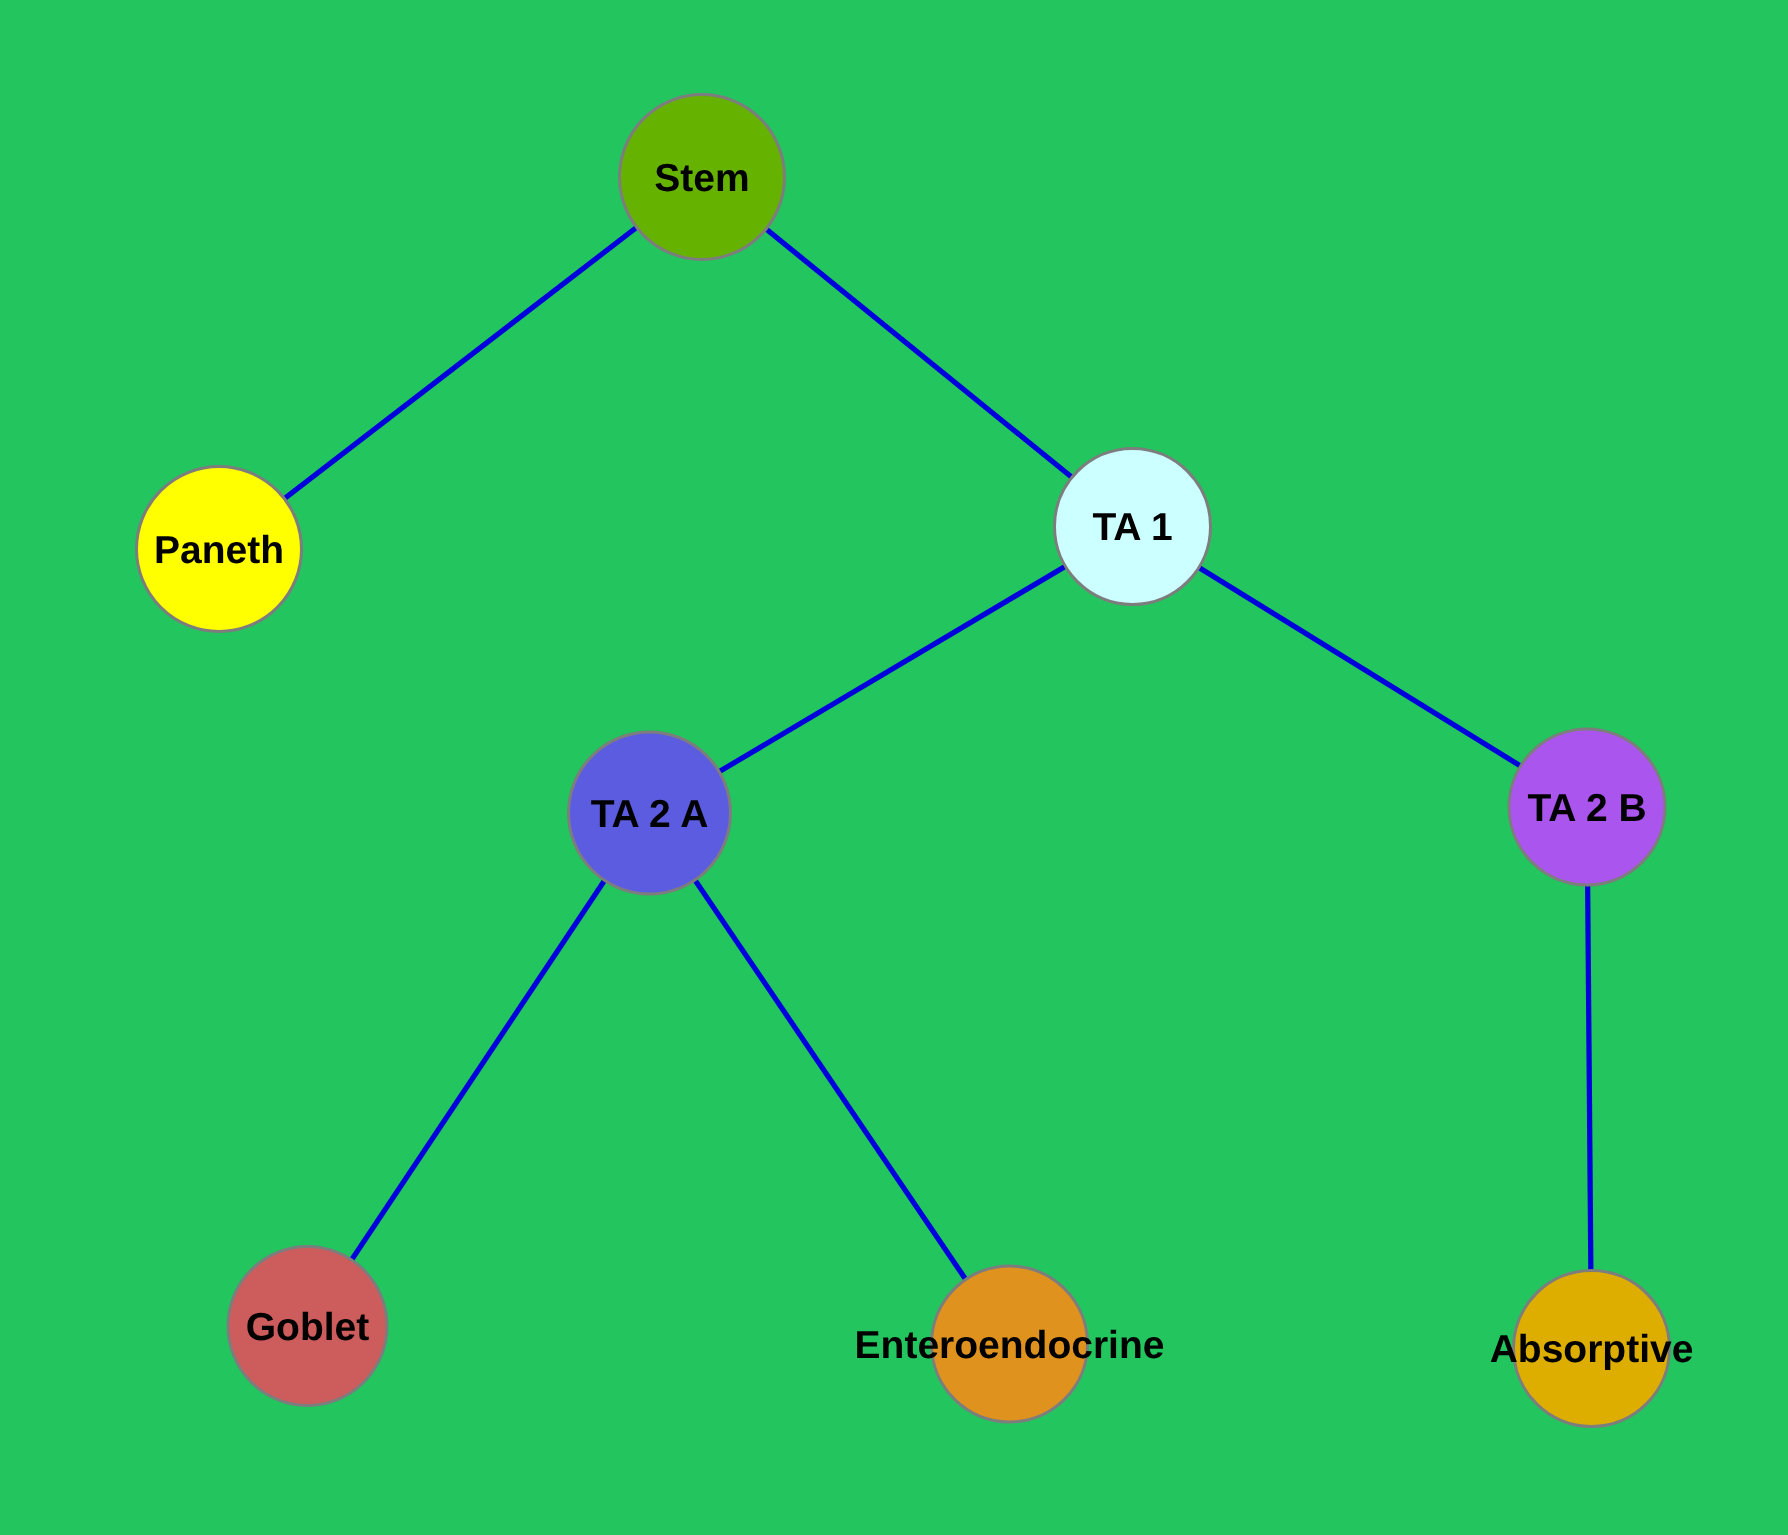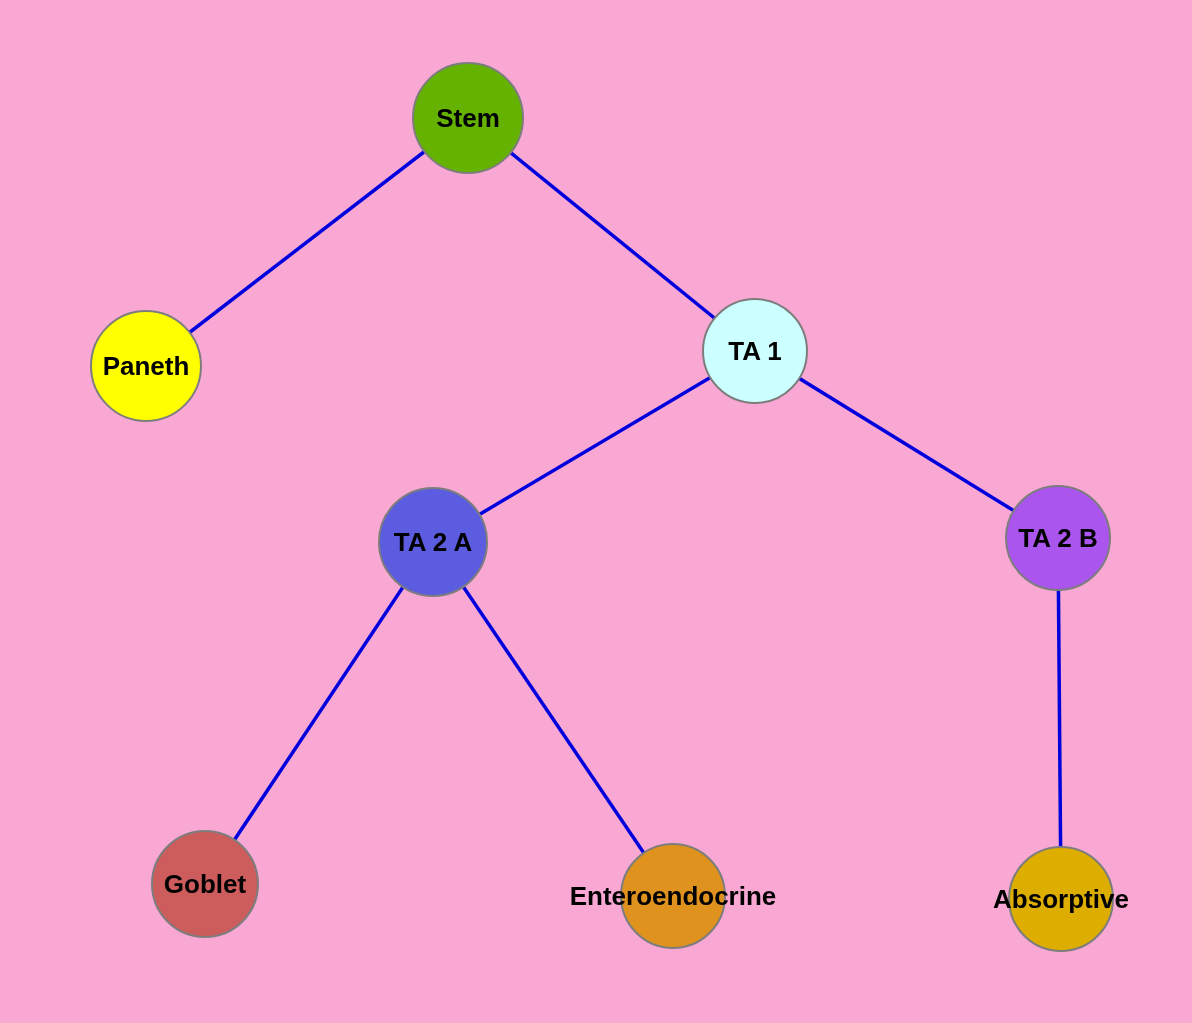--- a/index.html
+++ b/index.html
@@ -36,21 +36,21 @@
     font-weight: bold;
     fill: #000000;
     text-anchor: middle;
     dominant-baseline: central;
     pointer-events: none;
   }
 </style>
 </head>
 <body style="background: rgb(204, 200, 239);">
 
-<div class="stage" style="background: #f9a8d4;">
+<div class="stage" style="background: #22c55e;">
   <svg class="graph" viewBox="0 0 1192 1023" xmlns="http://www.w3.org/2000/svg">
     <g>
         <line x1="468" y1="118" x2="146" y2="366" class="edge" stroke="#0000dd"></line>
         <line x1="468" y1="118" x2="755" y2="351" class="edge" stroke="#0000dd"></line>
         <line x1="755" y1="351" x2="433" y2="542" class="edge" stroke="#0000dd"></line>
         <line x1="755" y1="351" x2="1058" y2="538" class="edge" stroke="#0000dd"></line>
         <line x1="433" y1="542" x2="205" y2="884" class="edge" stroke="#0000dd"></line>
         <line x1="433" y1="542" x2="673" y2="896" class="edge" stroke="#0000dd"></line>
         <line x1="1058" y1="538" x2="1061" y2="899" class="edge" stroke="#0000dd"></line>
       </g>

